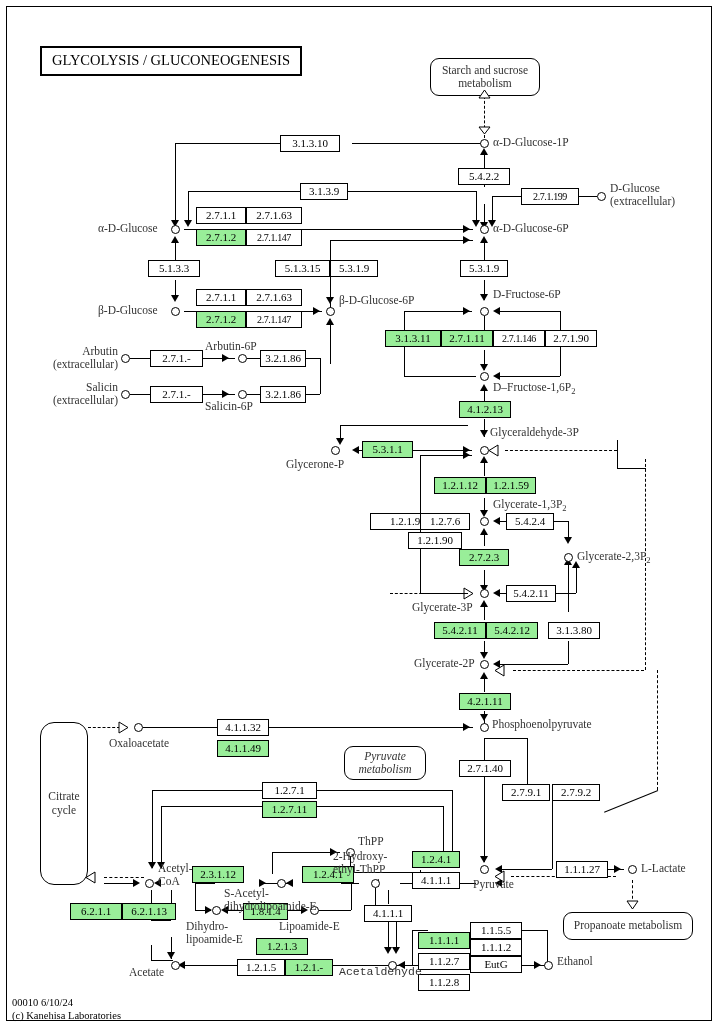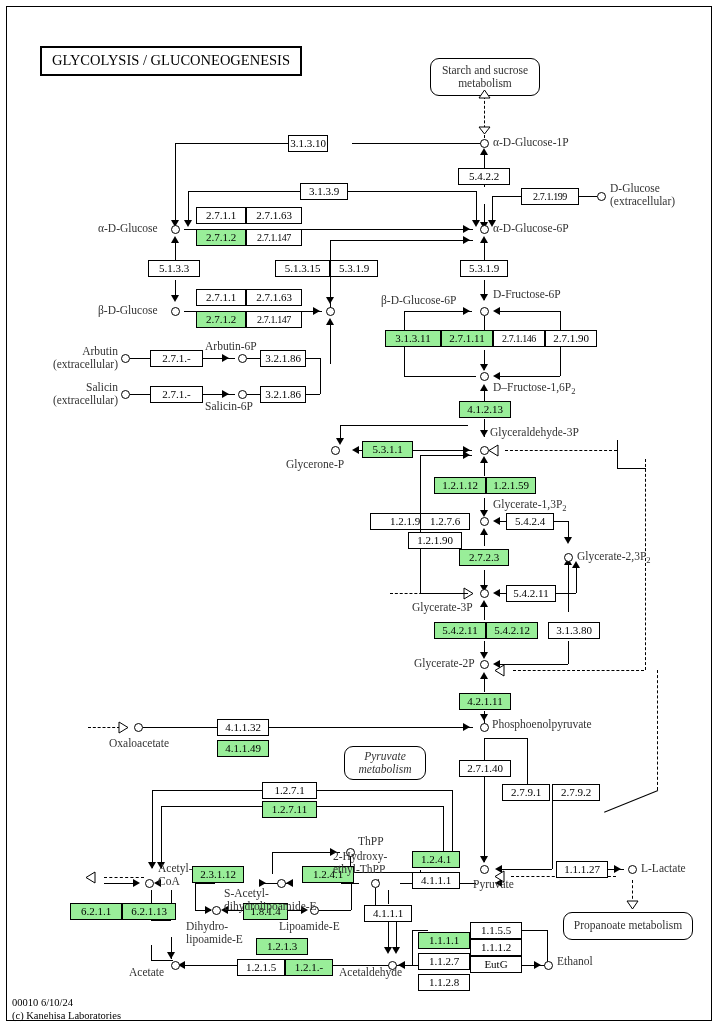--- a/index.html
+++ b/index.html
@@ -65,20 +65,23 @@
   <div class="mapbox" style="left:430px;top:58px;width:110px;height:38px;">
     <span>Starch and sucrose metabolism</span>
   </div>
 
 
 
   <div class="mapbox" style="left:344px;top:746px;width:82px;height:34px;font-style:italic;">
     <span>Pyruvate metabolism</span>
   </div>
 
+  <div class="mapbox tall" style="left:40px;top:722px;width:48px;height:163px;">
+    <span>Citrate cycle</span>
+  </div>
 
   <div class="mapbox" style="left:563px;top:912px;width:130px;height:28px;">
     <span>Propanoate metabolism</span>
   </div>
 
   <div class="dash-v" style="left:484px;top:96px;height:42px;"></div>
   <div class="hollow" style="left:478px;top:90px;">
     <svg width="13" height="9">
         <polygon points="6.5,0 12,8 1,8" fill="#fff" stroke="#000" stroke-width="1"></polygon>
       </svg>
@@ -364,21 +367,21 @@
   <div class="ln lh" style="left:306px;top:358px;width:14px;"></div>
   <div class="ln lv" style="left:320px;top:358px;height:6px;"></div>
 
   <div class="ln lh" style="left:130px;top:394px;width:20px;"></div>
   <div class="ln lh" style="left:203px;top:394px;width:32px;"></div>
   <div class="ar ar-r" style="left:222px;top:390px;"></div>
   <div class="ln lh" style="left:247px;top:394px;width:13px;"></div>
   <div class="ln lh" style="left:306px;top:394px;width:14px;"></div>
   <div class="ln lv" style="left:320px;top:364px;height:30px;"></div>
 
-  <div class="ebox" style="left:288px;top:135px;width:40px;">
+  <div class="ebox" style="left:280px;top:135px;width:60px;">
       <span>3.1.3.10</span>
     </div>
   <div class="ebox" style="left:458px;top:168px;width:52px;">
       <span>5.4.2.2</span>
     </div>
   <div class="ebox" style="left:300px;top:183px;width:48px;">
       <span>3.1.3.9</span>
     </div>
   <div class="ebox sq" style="left:521px;top:188px;width:58px;">
       <span>2.7.1.199</span>
@@ -610,21 +613,21 @@
   <div class="node" style="left:171px;top:961px;"></div>
   <div class="node" style="left:388px;top:961px;"></div>
   <div class="node" style="left:544px;top:961px;"></div>
   <div class="node" style="left:628px;top:865px;"></div>
 
   <div class="lbl" style="left:493px;top:136px;">α-D-Glucose-1P</div>
   <div class="lbl" style="left:610px;top:182px;">D-Glucose<br>(extracellular)</div>
   <div class="lbl" style="left:98px;top:222px;">α-D-Glucose</div>
   <div class="lbl" style="left:493px;top:222px;">α-D-Glucose-6P</div>
   <div class="lbl" style="left:98px;top:304px;">β-D-Glucose</div>
-  <div class="lbl" style="left:339px;top:294px;margin-left:42px;">β-D-Glucose-6P</div>
+  <div class="lbl" style="left:339px;top:294px;">β-D-Glucose-6P</div>
   <div class="lbl" style="left:493px;top:288px;">D-Fructose-6P</div>
   <div class="lbl" style="left:493px;top:381px;">D–Fructose-1,6P<sub>2</sub></div>
   <div class="lbl r" style="left:52px;top:345px;width:66px;text-align:right;">Arbutin<br>(extracellular)</div>
   <div class="lbl" style="left:205px;top:340px;">Arbutin-6P</div>
   <div class="lbl r" style="left:52px;top:381px;width:66px;text-align:right;">Salicin<br>(extracellular)</div>
   <div class="lbl" style="left:205px;top:400px;">Salicin-6P</div>
   <div class="lbl" style="left:490px;top:426px;">Glyceraldehyde-3P</div>
   <div class="lbl" style="left:286px;top:458px;">Glycerone-P</div>
   <div class="lbl" style="left:493px;top:498px;">Glycerate-1,3P<sub>2</sub></div>
   <div class="lbl" style="left:577px;top:550px;">Glycerate-2,3P<sub>2</sub></div>
@@ -635,21 +638,21 @@
   <div class="lbl" style="left:158px;top:862px;">Acetyl-<br>CoA</div>
   <div class="lbl" style="left:358px;top:835px;">ThPP</div>
   <div class="lbl" style="left:343px;top:838px;width:0;overflow:visible;">
       <span style="position:absolute;left:-10px;top:12px;white-space:nowrap;">2-Hydroxy-<br>ethyl-ThPP</span>
     </div>
   <div class="lbl" style="left:224px;top:887px;">S-Acetyl-<br>dihydrolipoamide-E</div>
   <div class="lbl" style="left:186px;top:920px;">Dihydro-<br>lipoamide-E</div>
   <div class="lbl" style="left:279px;top:920px;">Lipoamide-E</div>
   <div class="lbl" style="left:473px;top:878px;">Pyruvate</div>
   <div class="lbl" style="left:129px;top:966px;">Acetate</div>
-  <div class="lbl" style="left:339px;top:966px;">Acetaldehyde</div>
+  <div class="lbl" style="left:339px;top:966px;font-family:Liberation Mono, monospace;">Acetaldehyde</div>
   <div class="lbl" style="left:557px;top:955px;">Ethanol</div>
   <div class="lbl" style="left:641px;top:862px;">L-Lactate</div>
 
   <div id="footer">
     <div>00010 6/10/24</div>
     <div>(c) Kanehisa Laboratories</div>
   </div>
 </div>
 
 </body></html>

